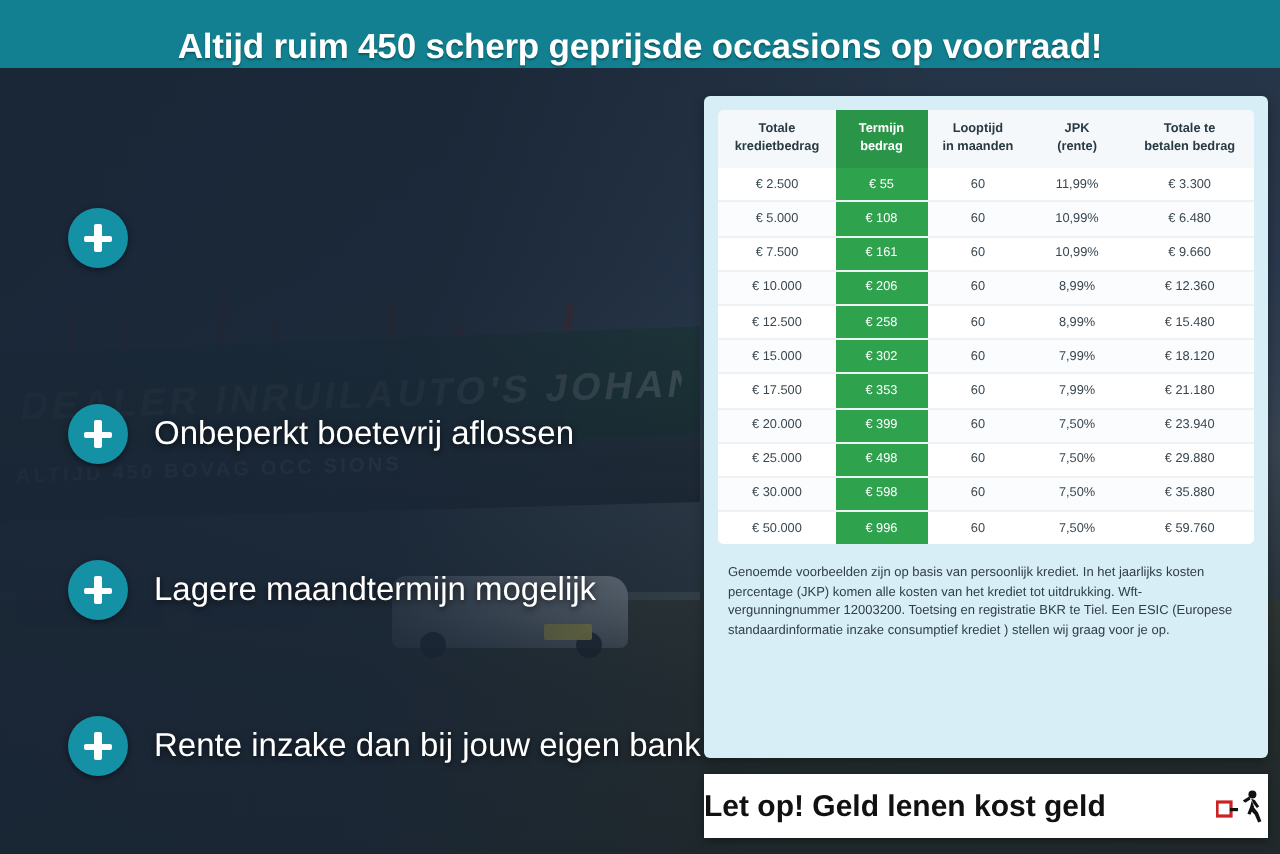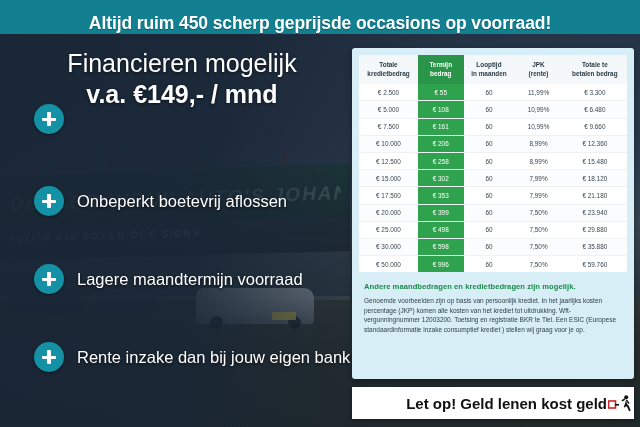--- a/index.html
+++ b/index.html
@@ -164,21 +164,21 @@
     color: #ffffff;
     font-size: 25px;
     line-height: 32px;
     font-weight: bold;
     text-shadow: 0 1px 3px rgba(0,0,0,.55);
     white-space: nowrap;
   }
 
   .bullets {
     position: absolute;
-    left: 34px; top: 150px; width: 318px;
+    left: 34px; top: 166px; width: 318px;
   }
   .bullet {
     display: flex;
     align-items: center;
     height: 34px;
     margin-bottom: 44px;
   }
   .bullet:last-child { margin-bottom: 0; }
 
   .plus {
@@ -279,21 +279,21 @@
   }
 
   
   .warning {
     position: absolute;
     left: 352px; top: 387px;
     width: 282px; height: 32px;
     background: #ffffff;
     display: flex;
     align-items: center;
-    justify-content: flex-end;
+    justify-content: space-between;
     gap: 1px;
     box-shadow: 0 1px 4px rgba(0,0,0,.4);
   }
   .warning .wtxt {
     color: #111111;
     font-size: 15px;
     font-weight: bold;
     white-space: nowrap;
   }
   .afm {
@@ -330,35 +330,31 @@
     <div class="plate"></div>
   </div>
   <div class="scrim"></div>
 
   <div class="topbar">
     <h1>Altijd ruim 450 scherp geprijsde occasions op voorraad!</h1>
   </div>
 
   <div class="left">
 
-    <div class="headline">
-      <div class="l1">Financieren mogelijk</div>
-      <div class="l2">v.a. €149,- / mnd</div>
-    </div>
 
     <div class="bullets">
 
       <div class="bullet">
         <span class="plus"></span>
         <span class="txt">Onbeperkt boetevrij aflossen</span>
       </div>
 
       <div class="bullet">
         <span class="plus"></span>
-        <span class="txt">Lagere maandtermijn voorraad</span>
+        <span class="txt">Lagere maandtermijn mogelijk</span>
       </div>
 
       <div class="bullet">
         <span class="plus"></span>
         <span class="txt">Rente inzake dan bij jouw eigen bank</span>
       </div>
 
     </div>
 
     <span class="plus" style="position:absolute;left:34px;top:70px;"></span>
@@ -476,21 +472,20 @@
               <td class="hl">€ 996</td>
               <td>60</td>
               <td>7,50%</td>
               <td>€ 59.760</td>
             </tr>
           </tbody>
       </table>
     </div>
 
     <div class="disclaimer">
-      <h2>Andere maandbedragen en kredietbedragen zijn mogelijk.</h2>
       <p>Genoemde voorbeelden zijn op basis van persoonlijk krediet. In het jaarlijks kosten percentage (JKP) komen alle kosten van het krediet tot uitdrukking. Wft-vergunningnummer 12003200. Toetsing en registratie BKR te Tiel. Een ESIC (Europese standaardinformatie inzake consumptief krediet ) stellen wij graag voor je op.</p>
     </div>
 
   </div>
 
   <div class="warning">
     <span class="wtxt">Let op! Geld lenen kost geld</span>
     <span class="afm">
       <svg viewBox="0 0 26 18" width="26" height="18" aria-hidden="true">
         <rect x="0.5" y="7" width="7" height="7" fill="#ffffff" stroke="#cc2222" stroke-width="1.6"></rect>

